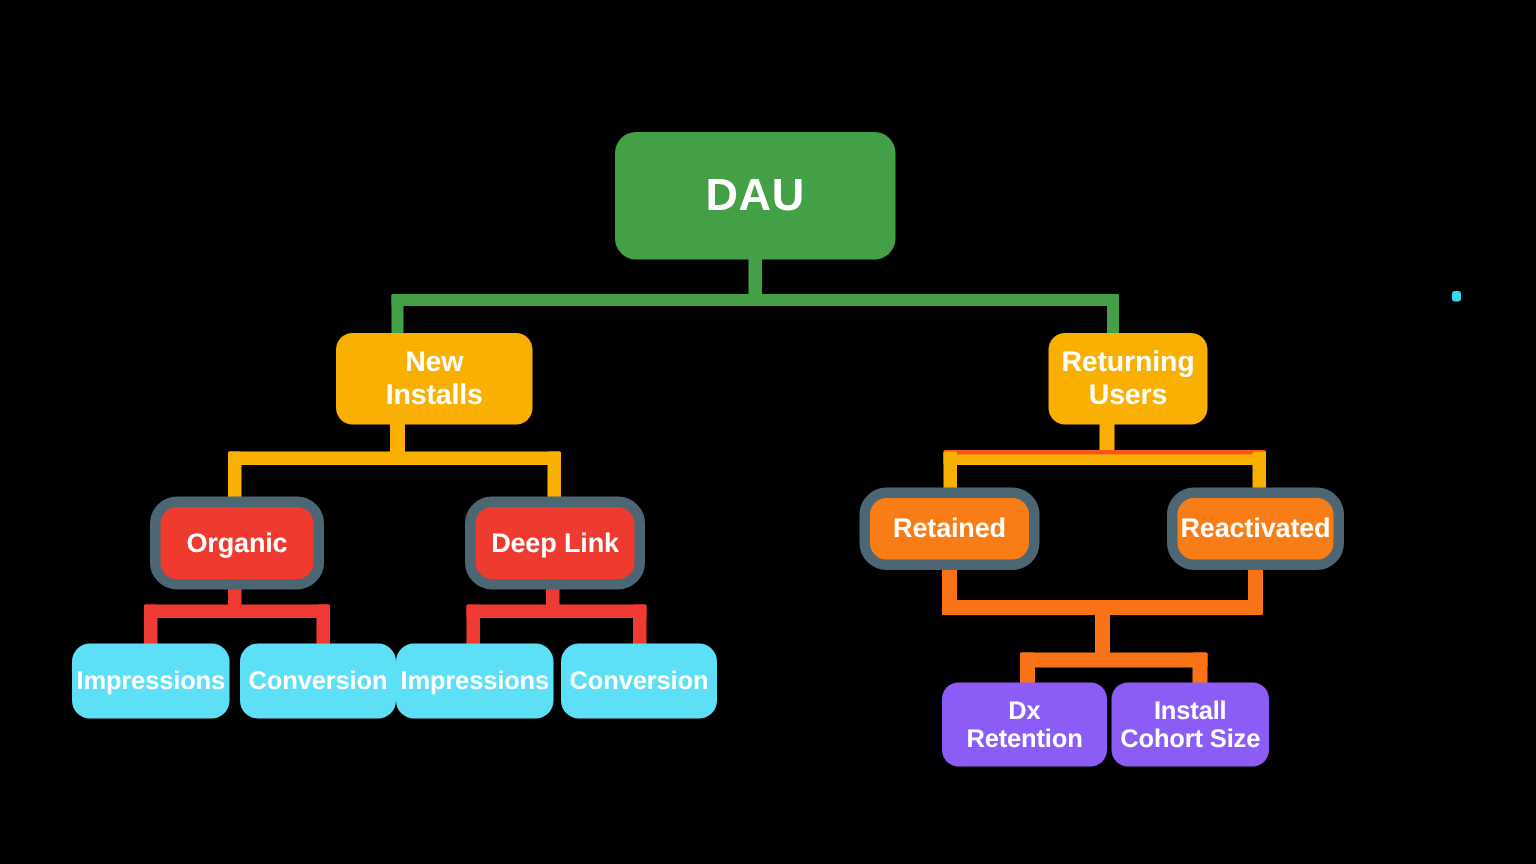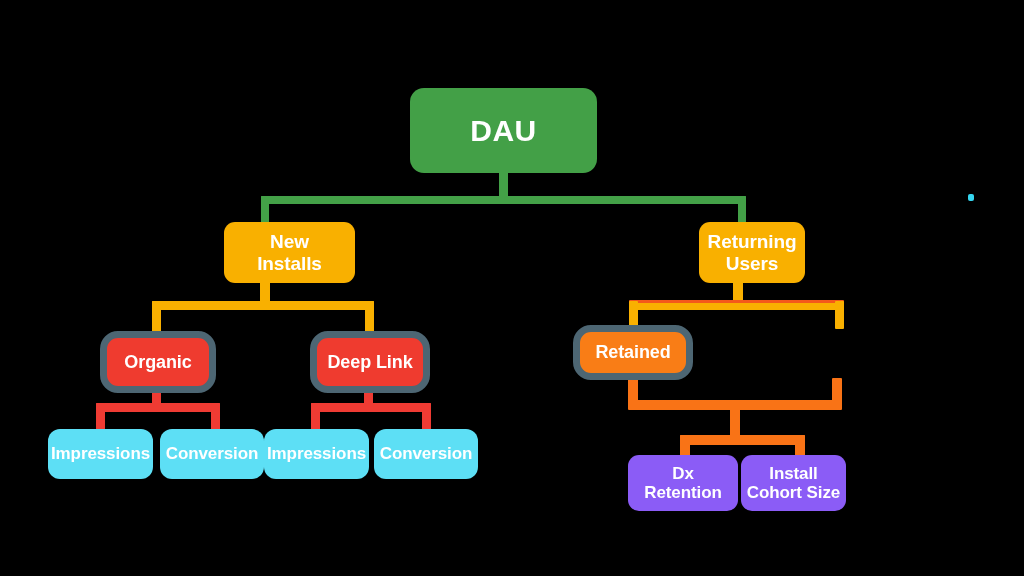--- a/index.html
+++ b/index.html
@@ -128,20 +128,21 @@
 
   <div class="node node-l2" style="left:675px; top:222px; width:106px; height:61px;">Returning
 Users</div>
 
   <div class="node node-bordered node-red-bordered" style="left:310px; top:331px; width:120px; height:62px;">Deep Link</div>
 
   <div class="node node-bordered node-red-bordered" style="left:100px; top:331px; width:116px; height:62px;">Organic</div>
 
   <div class="node node-bordered node-orange-bordered" style="left:573px; top:325px; width:120px; height:55px;">Retained</div>
 
+  <div class="node node-bordered node-orange-bordered" style="left:778px; top:325px; width:118px; height:55px;">Reactivated</div>
 
   <div class="node node-cyan" style="left:48px; top:429px; width:105px; height:50px;">Impressions</div>
 
   <div class="node node-cyan" style="left:160px; top:429px; width:104px; height:50px;">Conversion</div>
 
   <div class="node node-cyan" style="left:264px; top:429px; width:105px; height:50px;">Impressions</div>
 
   <div class="node node-cyan" style="left:374px; top:429px; width:104px; height:50px;">Conversion</div>
 
   <div class="node node-red" style="left:628px; top:455px; width:110px; height:56px;">Dx

